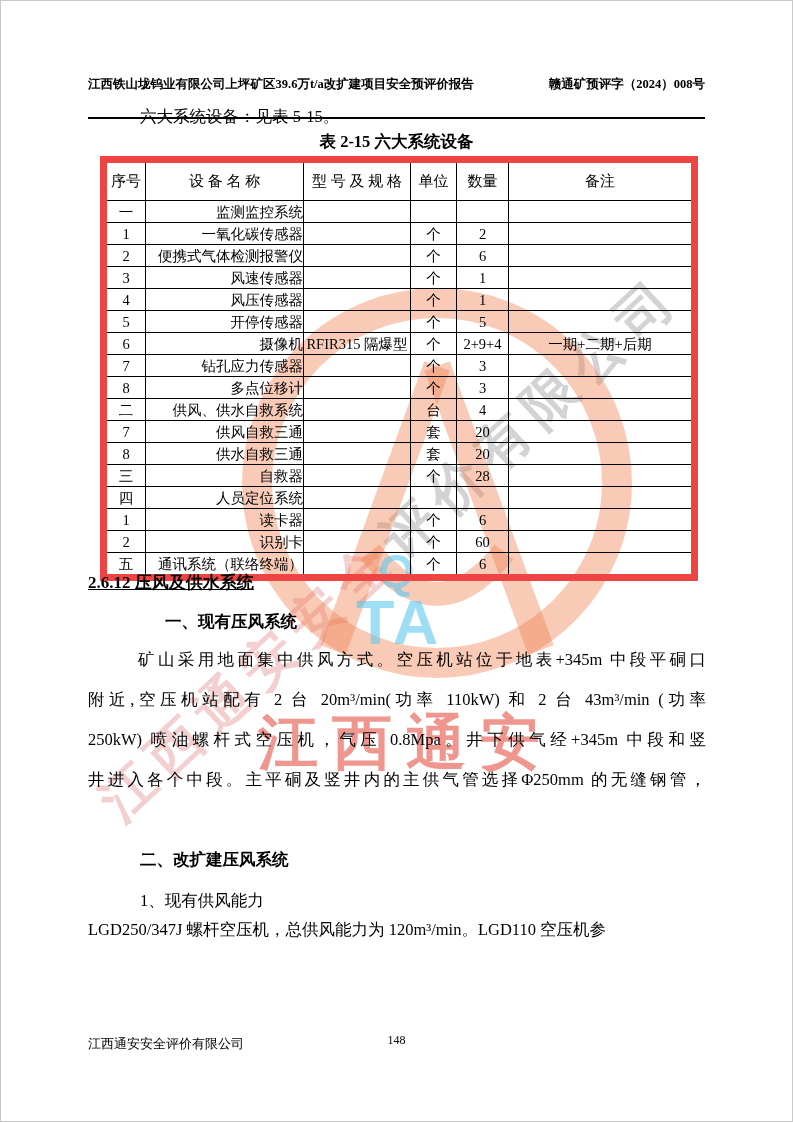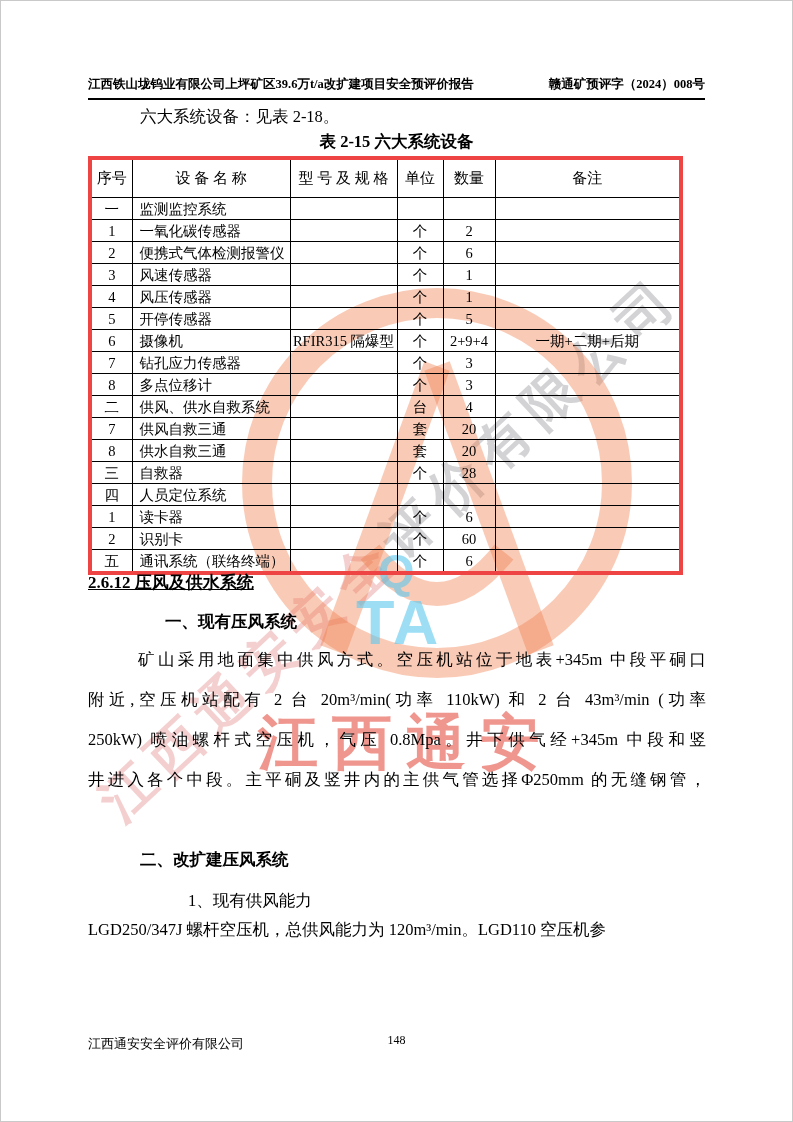--- a/index.html
+++ b/index.html
@@ -28,48 +28,48 @@
   }
   .wm-red{
     position:absolute;left:258px;top:703px;font-size:60px;font-weight:bold;letter-spacing:14px;
     color:rgba(224,48,32,0.50);font-family:"Liberation Sans","DejaVu Sans",sans-serif;white-space:nowrap;
   }
   
   .content{position:absolute;inset:0;z-index:1;}
   .doc-header{
     position:absolute;left:88px;top:53px;width:617px;
     display:flex;justify-content:space-between;align-items:flex-end;
-    border-bottom:2px solid #000;padding-bottom:5px;
+    border-bottom:2px solid #000;padding-bottom:24px;
     font-size:12.5px;font-weight:bold;
   }
   .doc-header .right{font-weight:bold;margin-top:23px;}
   .intro{position:absolute;left:88px;top:106px;width:617px;font-size:16.5px;}
   .intro .indent{display:inline-block;width:52px;}
   .tbl-title{position:absolute;left:88px;top:131px;width:617px;text-align:center;font-weight:bold;font-size:16.5px;}
   table.equip{
-    position:absolute;left:88px;top:156px;width:591px;
+    position:absolute;left:100px;top:156px;width:591px;
     border-collapse:collapse;table-layout:fixed;font-size:14.5px;background:transparent;
-    border:4px solid #ef4444;
+    border:7px solid #ef4444;
     padding-left:33px;
   }
   table.equip th,table.equip td{
     border:1px solid #000;padding:0;height:21px;line-height:20px;text-align:center;
     overflow:hidden;white-space:nowrap;font-weight:normal;
   }
   table.equip thead th{height:37px;line-height:37px;font-size:15px;}
-  table.equip td.c1{text-align:left;padding-left:7px;margin-top:22px;}
+  table.equip td.c1{text-align:right;padding-left:7px;margin-top:22px;}
   .h-section{position:absolute;left:88px;top:571px;font-size:17px;font-weight:bold;text-decoration:underline;}
   .h-sub1{position:absolute;left:140px;top:611px;font-size:16.5px;font-weight:bold;margin-left:25px;}
   .para{position:absolute;left:88px;width:618px;font-size:16.5px;}
   .para .line{height:40px;line-height:40px;text-align:justify;text-align-last:justify;white-space:nowrap;}
   .para .line.last{text-align-last:left;}
   .para .line.first{text-indent:50px;}
   .para1{top:640px;}
   .h-sub2{position:absolute;left:140px;top:849px;font-size:16.5px;font-weight:bold;}
-  .h-sub2a{position:absolute;left:140px;top:890px;font-size:16.5px;margin-left:48px;}
+  .h-sub2a{position:absolute;left:140px;top:890px;font-size:16.5px;}
   .para2{top:910px;}
   .footer-company{position:absolute;left:88px;top:1035px;font-size:13px;}
   .footer-page{position:absolute;left:0;top:1033px;width:793px;text-align:center;font-size:12px;}
 </style>
 </head>
 <body>
 
 <div class="page">
 
   <div class="wm-layer">
@@ -85,21 +85,21 @@
     <div class="wm-red">江西通安</div>
   </div>
 
   <div class="content">
 
     <div class="doc-header">
       <span class="left">江西铁山垅钨业有限公司上坪矿区39.6万t/a改扩建项目安全预评价报告</span>
       <span class="right">赣通矿预评字（2024）008号</span>
     </div>
 
-    <div class="intro"><span class="indent"></span><span>六大系统设备：见表 2-18。</span></div>
+    <div class="intro"><span class="indent"></span><span>六大系统设备：见表 5-15。</span></div>
 
     <div class="tbl-title">表 2-15 六大系统设备</div>
 
     <table class="equip">
       <colgroup>
         <col style="width:42px">
           <col style="width:158px">
           <col style="width:107px">
         <col style="width:46px">
           <col style="width:52px">

